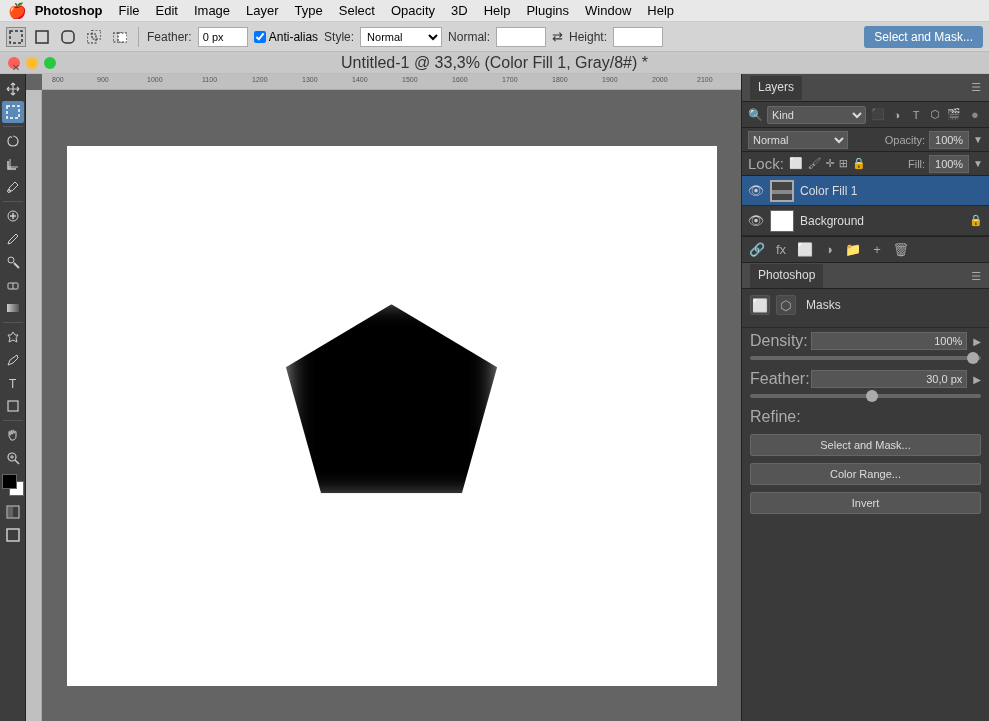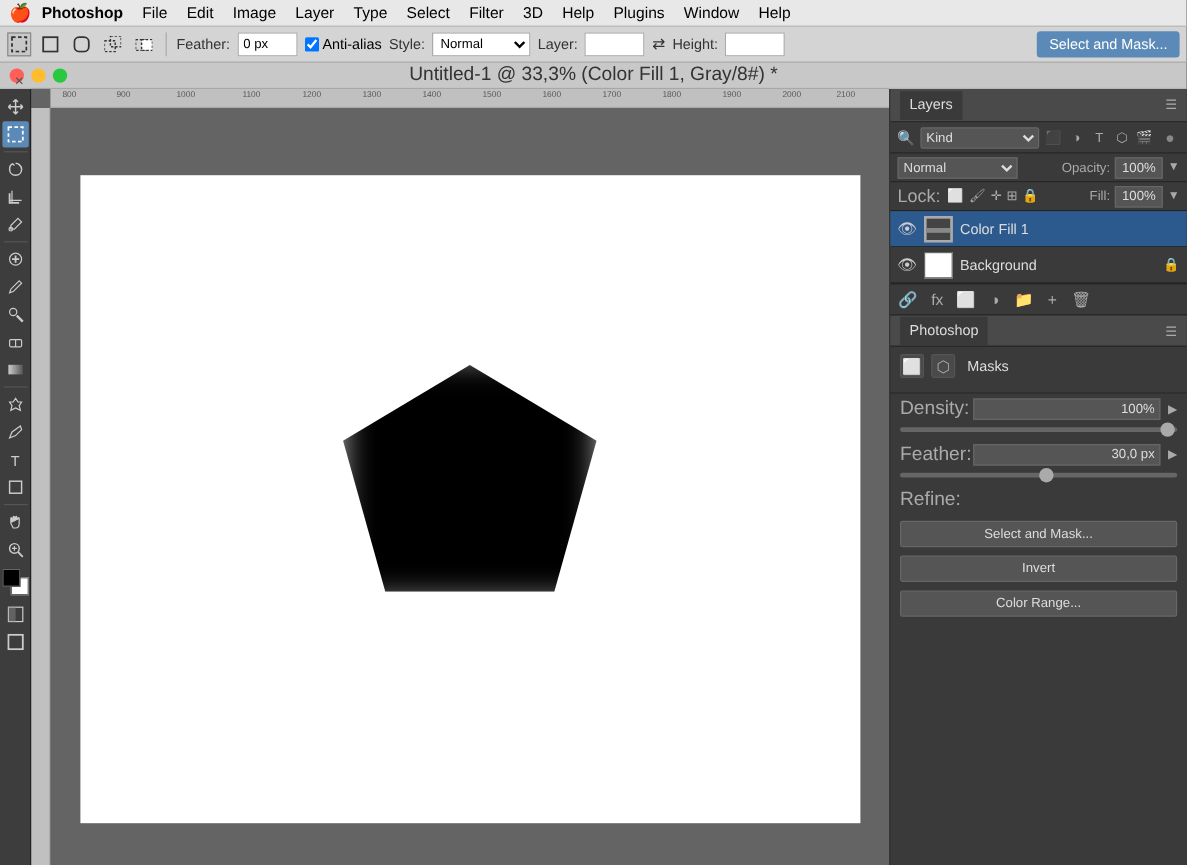--- a/index.html
+++ b/index.html
@@ -150,21 +150,21 @@
 
 <div id="menubar">
   <span style="font-size:15px; margin:0 8px; cursor:pointer;">🍎</span>
   <span style="font-weight:bold; margin-right:8px;">Photoshop</span>
   <span class="menu-item">File</span>
   <span class="menu-item">Edit</span>
   <span class="menu-item">Image</span>
   <span class="menu-item">Layer</span>
   <span class="menu-item">Type</span>
   <span class="menu-item">Select</span>
-  <span class="menu-item">Filter</span>
+  <span class="menu-item">Opacity</span>
   <span class="menu-item">3D</span>
   <span class="menu-item">Help</span>
   <span class="menu-item">Plugins</span>
   <span class="menu-item">Window</span>
   <span class="menu-item">Help</span>
 </div>
 
 <div id="optionsbar">
 
   <div class="opt-icon" style="border:1px solid #888; background:#c8c8c8;">
@@ -199,21 +199,21 @@
   <span class="opt-label">Feather:</span>
   <input class="opt-input" type="text" value="0 px" style="">
   <label class="opt-checkbox">
     <input type="checkbox" style="width: 12px; height: 12px;" checked="">
     <span>Anti-alias</span>
   </label>
   <span class="opt-label">Style:</span>
   <select class="opt-select">
     <option>Normal</option><option>Fixed Ratio</option><option>Fixed Size</option>
   </select>
-  <span class="opt-label">Layer:</span>
+  <span class="opt-label">Normal:</span>
   <input class="opt-input" type="text" value="" style="">
   <span style="font-size:13px; color:#333; cursor:pointer;">⇄</span>
   <span class="opt-label">Height:</span>
   <input class="opt-input" type="text" value="" style="">
   <div style="flex:1;"></div>
   <button class="opt-btn">Select and Mask...</button>
 </div>
 
 <div id="titlebar">
   <div class="window-controls">
@@ -536,19 +536,19 @@
           <div class="prop-slider-thumb" style="left:50%;"></div>
         </div>
       </div>
 
       <div class="prop-row">
         <span class="prop-key">Refine:</span>
       </div>
 
       <div class="prop-btns">
         <button class="prop-btn">Select and Mask...</button>
+        <button class="prop-btn">Color Range...</button>
         <button class="prop-btn">Invert</button>
-        <button class="prop-btn">Color Range...</button>
       </div>
     </div>
 
   </div>
 </div>
 
 </body></html>

